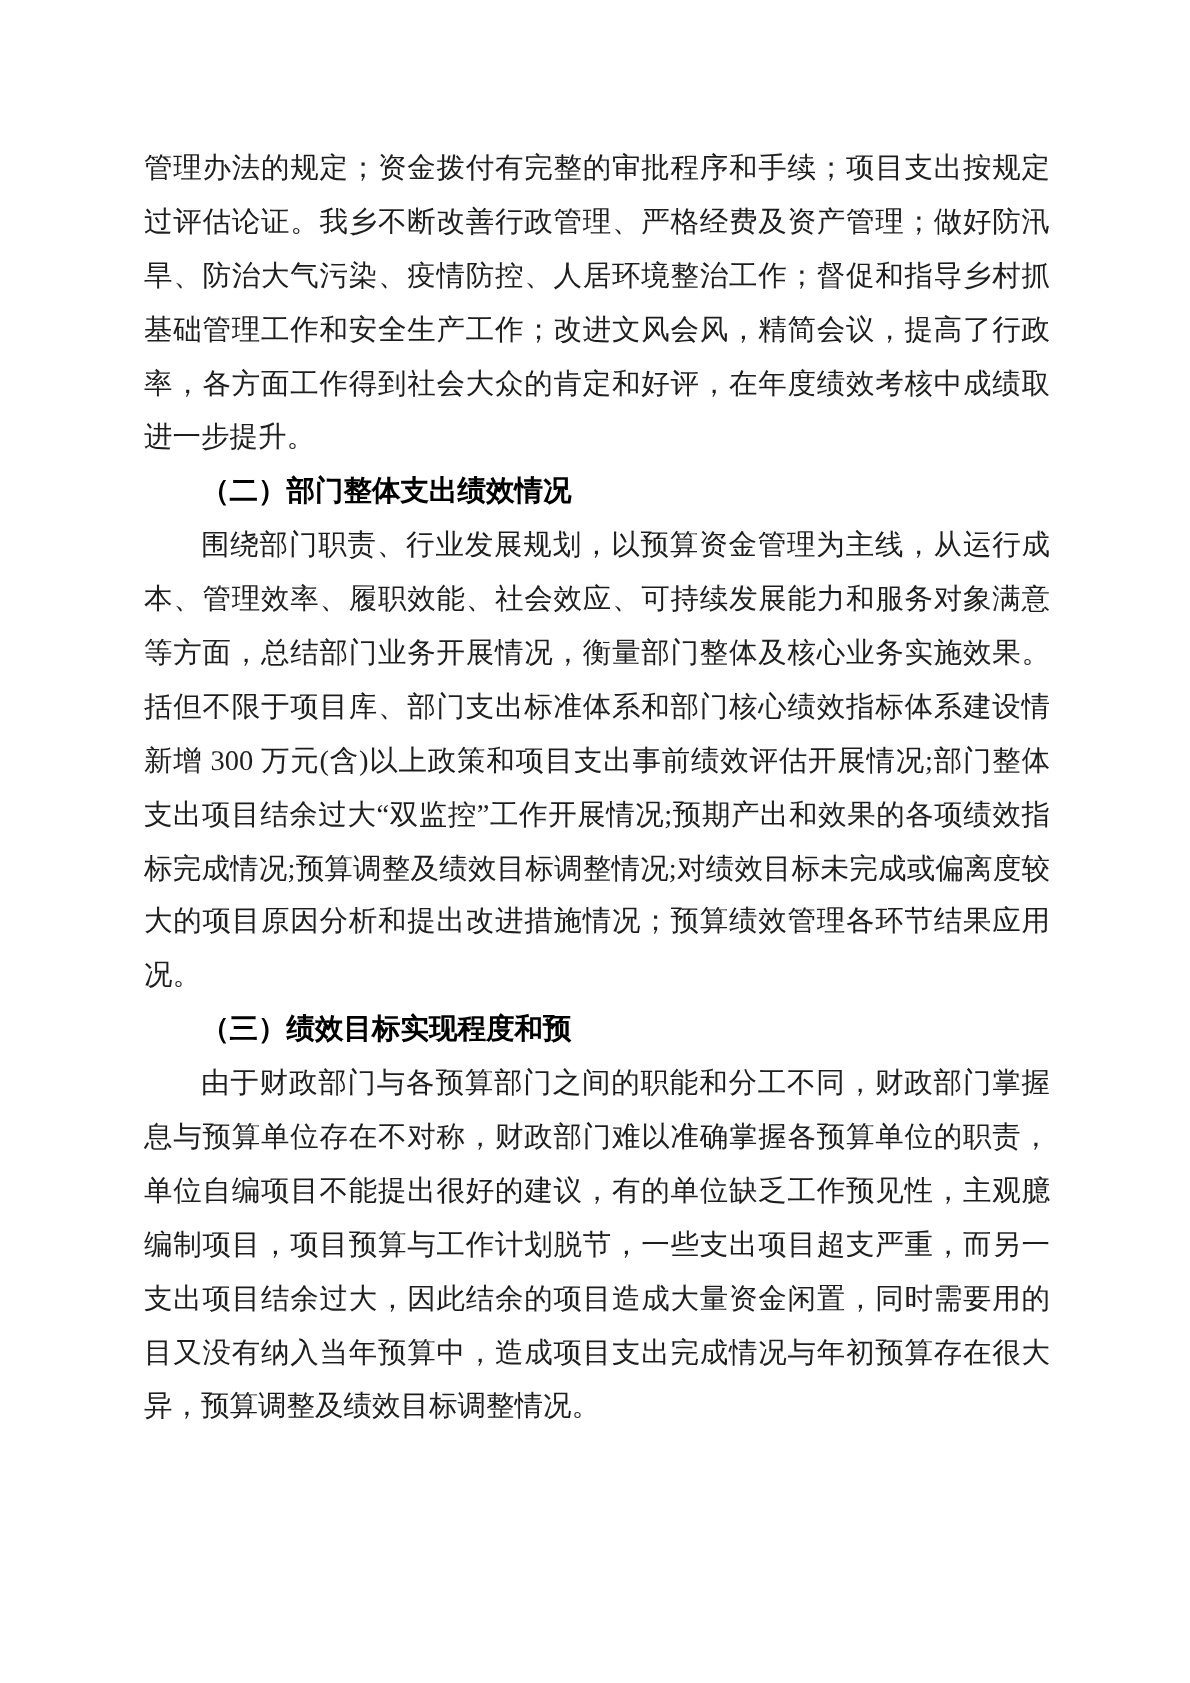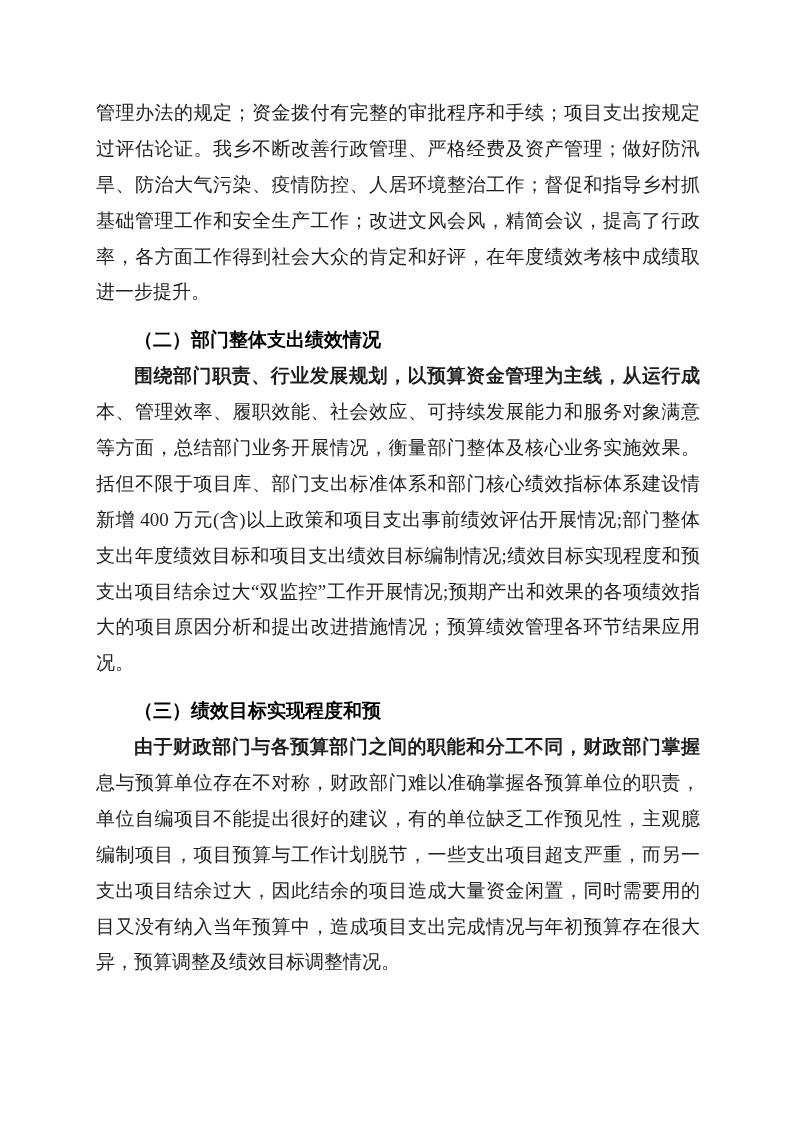--- a/index.html
+++ b/index.html
@@ -35,50 +35,48 @@
     text-align-last: justify;
     text-justify: inter-ideograph;
     overflow: hidden;
   }
   .line.body.last {
     text-align: right;
     text-align-last: left;
   }
   .line.indent {
     text-indent: 2em;
-    font-weight: bold;
   }
   .line.heading {
     font-family: "Liberation Sans", "DejaVu Sans", sans-serif;
     font-weight: bold;
     color: #000000;
     text-indent: 2em;
     text-align: center;
     text-align-last: left;
-    margin-top: 12px;
   }
 </style>
 </head>
 <body>
 
 <div class="page">
     <div class="line body">管理办法的规定；资金拨付有完整的审批程序和手续；项目支出按规定经</div>
     <div class="line body">过评估论证。我乡不断改善行政管理、严格经费及资产管理；做好防汛抗</div>
     <div class="line body">旱、防治大气污染、疫情防控、人居环境整治工作；督促和指导乡村抓好</div>
     <div class="line body">基础管理工作和安全生产工作；改进文风会风，精简会议，提高了行政效</div>
     <div class="line body">率，各方面工作得到社会大众的肯定和好评，在年度绩效考核中成绩取得</div>
     <div class="line body last">进一步提升。</div>
     <div class="line heading">（二）部门整体支出绩效情况</div>
     <div class="line body indent">围绕部门职责、行业发展规划，以预算资金管理为主线，从运行成</div>
     <div class="line body">本、管理效率、履职效能、社会效应、可持续发展能力和服务对象满意度</div>
     <div class="line body">等方面，总结部门业务开展情况，衡量部门整体及核心业务实施效果。包</div>
     <div class="line body">括但不限于项目库、部门支出标准体系和部门核心绩效指标体系建设情况;</div>
-    <div class="line body">新增 400 万元(含)以上政策和项目支出事前绩效评估开展情况;部门整体</div>
-    <div class="line body">支出年度绩效目标和项目支出绩效目标编制情况;绩效目标实现程度和预</div>
+    <div class="line body">新增 300 万元(含)以上政策和项目支出事前绩效评估开展情况;部门整体</div>
     <div class="line body">支出项目结余过大“双监控”工作开展情况;预期产出和效果的各项绩效指</div>
+    <div class="line body">标完成情况;预算调整及绩效目标调整情况;对绩效目标未完成或偏离度较</div>
     <div class="line body">大的项目原因分析和提出改进措施情况；预算绩效管理各环节结果应用情</div>
     <div class="line body last">况。</div>
     <div class="line heading">（三）绩效目标实现程度和预</div>
     <div class="line body indent">由于财政部门与各预算部门之间的职能和分工不同，财政部门掌握信</div>
     <div class="line body">息与预算单位存在不对称，财政部门难以准确掌握各预算单位的职责，对</div>
     <div class="line body">单位自编项目不能提出很好的建议，有的单位缺乏工作预见性，主观臆断</div>
     <div class="line body">编制项目，项目预算与工作计划脱节，一些支出项目超支严重，而另一些</div>
     <div class="line body">支出项目结余过大，因此结余的项目造成大量资金闲置，同时需要用的项</div>
     <div class="line body">目又没有纳入当年预算中，造成项目支出完成情况与年初预算存在很大差</div>
     <div class="line body last">异，预算调整及绩效目标调整情况。</div>

